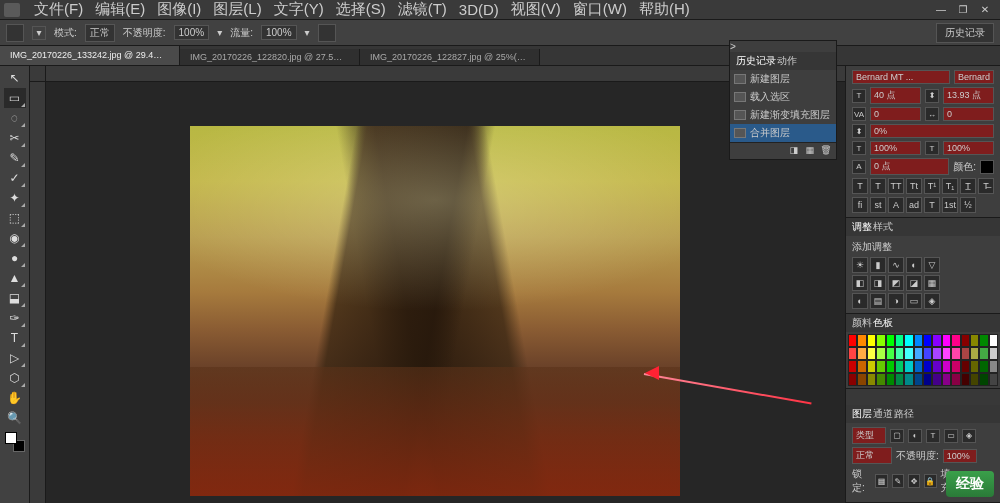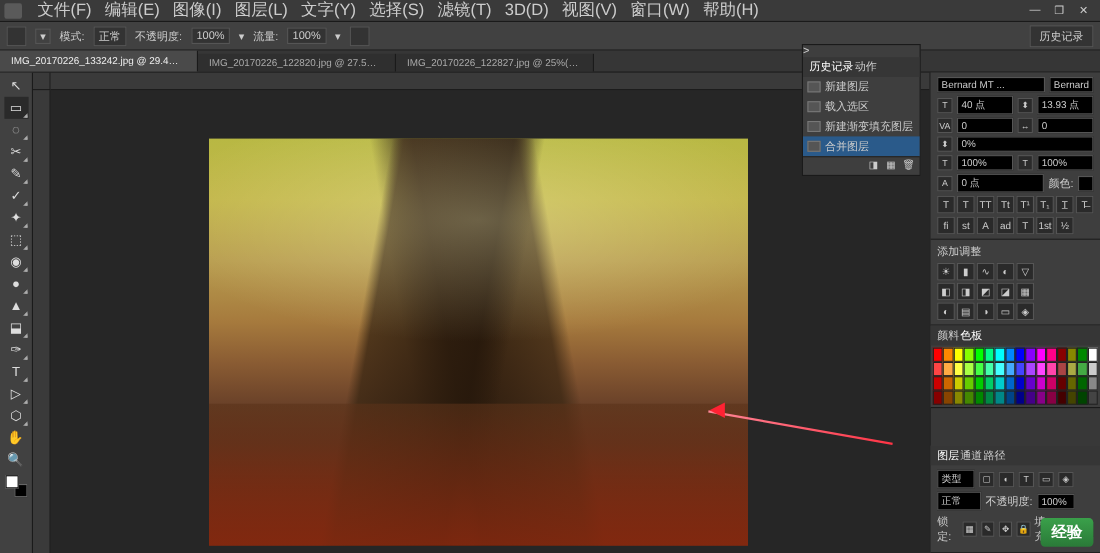--- a/index.html
+++ b/index.html
@@ -43,21 +43,21 @@
 .arrow-line{position:absolute;top:307px;left:614px;width:170px;height:2px;background:linear-gradient(to left,#ff3344,#ff8899);transform-origin:left center;transform:rotate(10deg)}
 .arrow-head{position:absolute;top:300px;left:608px;width:0;height:0;border:7px solid transparent;border-right:14px solid #ff2233}
 
 .rightcol{width:155px;background:#383838;border-left:1px solid #1a1a1a;display:flex;flex-direction:column}
 .panel{border-bottom:1px solid #1a1a1a;background:#3e3e3e}
 .panel-header{height:18px;background:#363636;display:flex;align-items:center;padding:0 6px;font-size:9px;gap:1px}
 .panel-header .ptitle{cursor:pointer}
 .panel-header .ptitle.active{color:#fff}
 .panel-body{padding:4px 6px;font-size:9px}
 .panel-row{display:flex;align-items:center;gap:4px;margin-bottom:3px}
-.panel-row .fld{background:#000000;border:1px solid #555;padding:1px 3px;flex:1;font-size:9px;min-width:0}
+.panel-row .fld{background:#7f1d1d;border:1px solid #555;padding:1px 3px;flex:1;font-size:9px;min-width:0}
 .panel-row .ico{width:14px;height:14px;background:#2a2a2a;border:1px solid #555;display:flex;align-items:center;justify-content:center;font-size:8px}
 .icon-row{display:flex;gap:2px;flex-wrap:wrap}
 .icon-row .ico{width:16px;height:16px;background:#2a2a2a;border:1px solid #555;cursor:pointer;display:flex;align-items:center;justify-content:center;font-size:9px}
 
 .swatch-grid{display:grid;grid-template-columns:repeat(16,1fr);gap:0;width:100%;height:52px}
 .swatch-grid div{border:0.5px solid #222}
 
 .history-panel{position:absolute;top:40px;right:163px;width:108px;background:#3e3e3e;border:1px solid #1a1a1a;z-index:5}
 .history-panel .panel-header{background:#363636}
 .history-item{display:flex;align-items:center;gap:4px;padding:2px 4px;font-size:9px;cursor:pointer}
@@ -200,20 +200,24 @@
           <span class="ico">A</span>
           <span class="ico">ad</span>
           <span class="ico">T</span>
           <span class="ico">1st</span>
           <span class="ico">½</span>
         </div>
       </div>
     </div>
 
     <div class="panel">
+      <div class="panel-header">
+        <span class="ptitle active">调整</span>
+        <span class="ptitle">样式</span>
+      </div>
       <div class="panel-body">
         <div>添加调整</div>
         <div class="icon-row" style="margin-top:3px">
           <span class="ico">☀</span>
           <span class="ico">▮</span>
           <span class="ico">∿</span>
           <span class="ico">◐</span>
           <span class="ico">▽</span>
         </div>
         <div class="icon-row" style="margin-top:2px">

